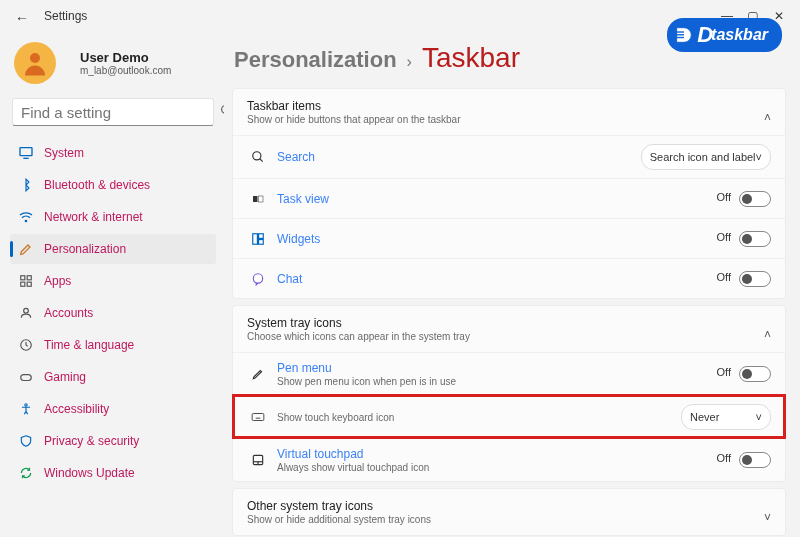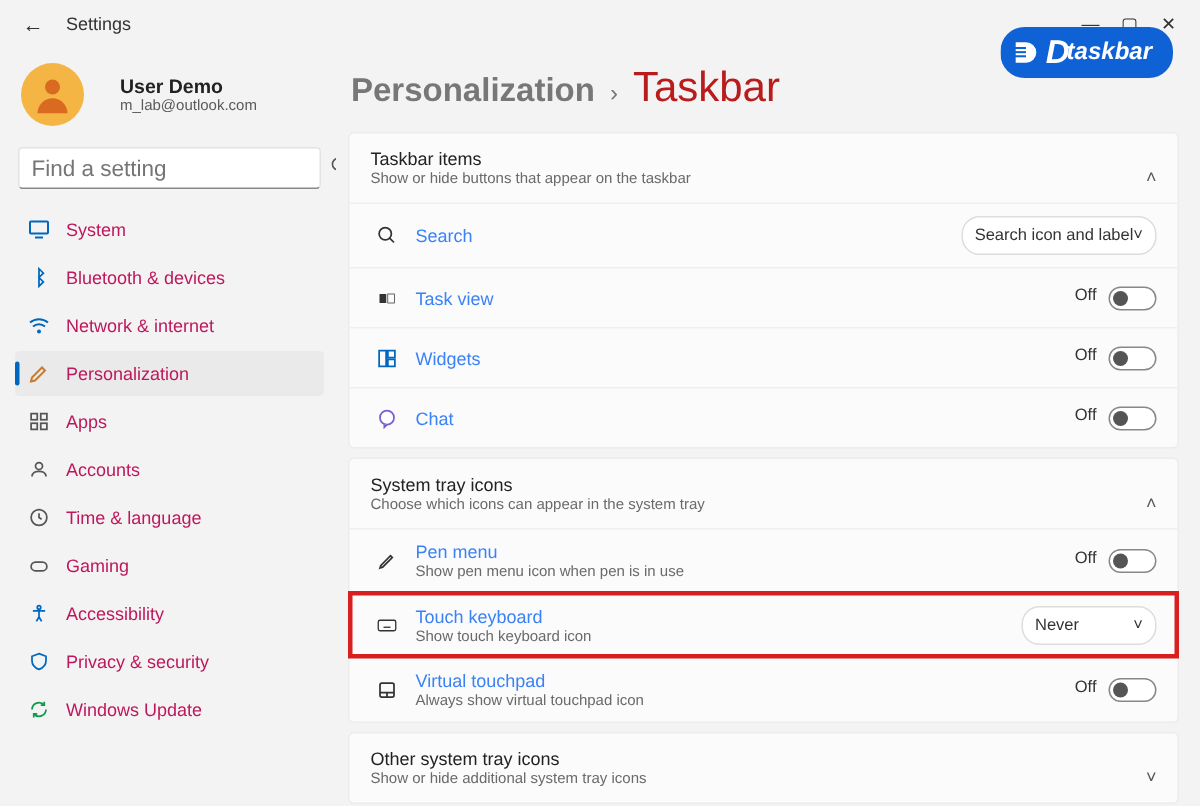--- a/index.html
+++ b/index.html
@@ -319,21 +319,20 @@
               <svg width="16" height="14" viewBox="0 0 24 24" fill="none" stroke="#333" stroke-width="1.5">
                 <rect x="2" y="6" width="20" height="12" rx="2"></rect>
                 <line x1="6" y1="10" x2="6" y2="10"></line>
                 <line x1="10" y1="10" x2="10" y2="10"></line>
                 <line x1="14" y1="10" x2="14" y2="10"></line>
                 <line x1="18" y1="10" x2="18" y2="10"></line>
                 <line x1="8" y1="14" x2="16" y2="14"></line>
               </svg>
             </span>
         <div class="rtxt">
-              <div class="rtitle">Touch keyboard</div>
               <div class="rsub">Show touch keyboard icon</div>
             </div>
         <div class="combo small">
               <span>Never</span>
               <span>˅</span>
             </div>
       </div>
         </div>
       <div class="row">
           <div class="row-wrap">

